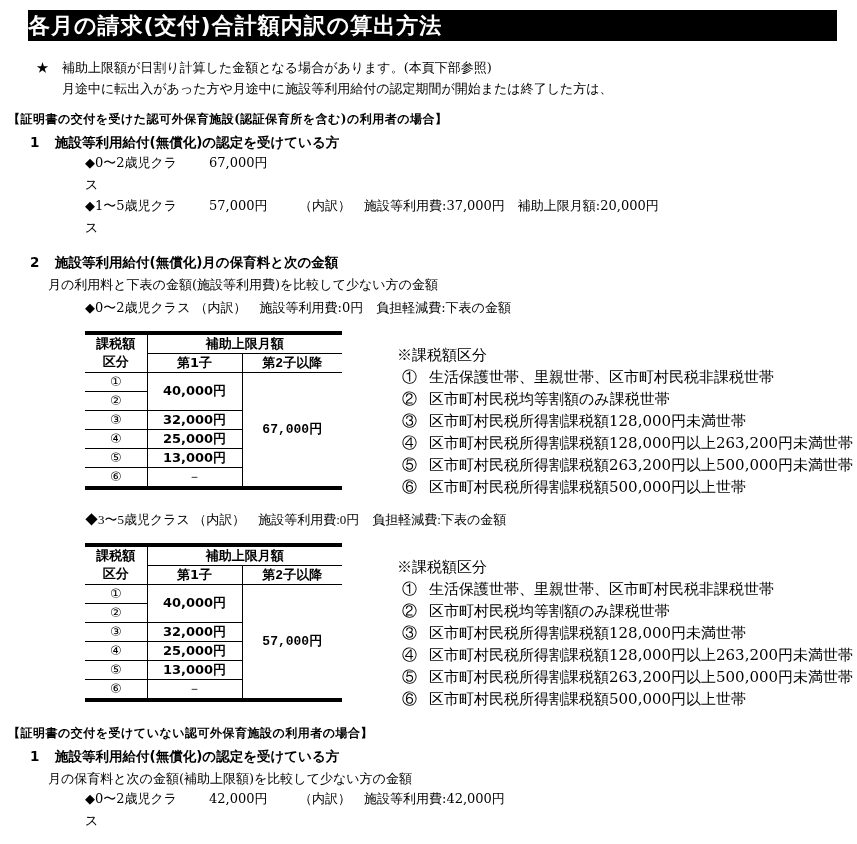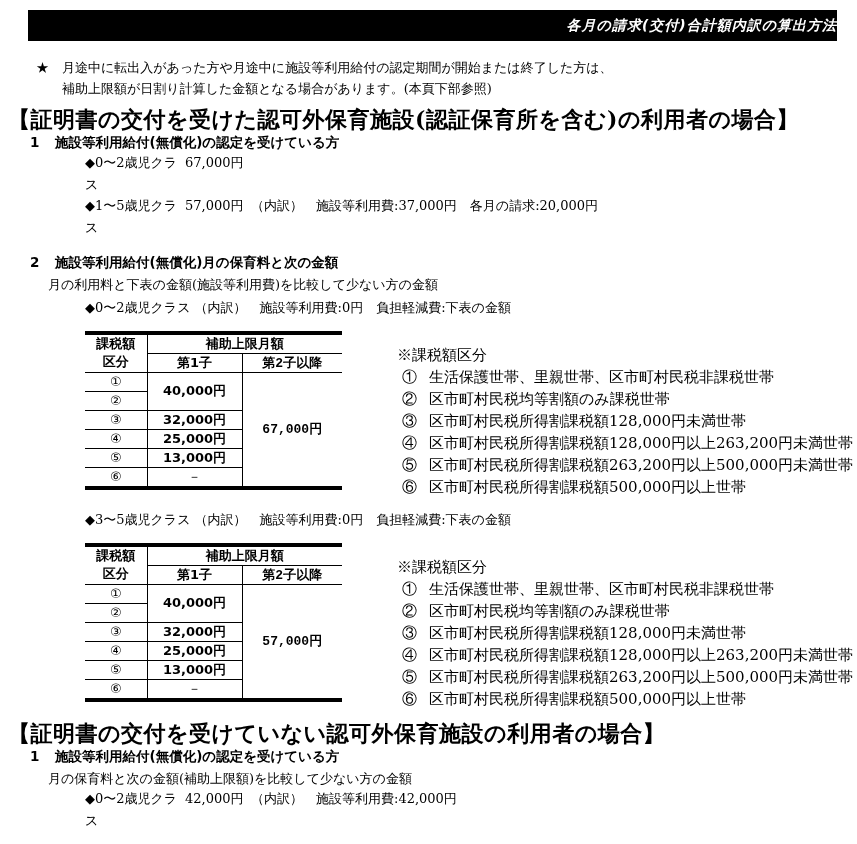--- a/index.html
+++ b/index.html
@@ -8,51 +8,51 @@
     width:857px; height:844px; overflow:hidden;
     color:#000;
     font-family:"DejaVu Serif","Liberation Serif",serif;
     font-size:13px;
   }
 
   
   .banner {
     margin:10px 20px 0 28px; height:31px;
     background:#000; color:#fff;
-    text-align:right; line-height:31px;
+    text-align:left; line-height:31px;
     font-family:"DejaVu Sans","Liberation Sans",sans-serif;
-    font-weight:bold; font-size:14px; letter-spacing:1px;font-style:italic;
+    font-weight:bold; font-size:22px; letter-spacing:1px;
   }
 
   
   .star-note { display:flex; margin:16px 0 0 36px; line-height:21px; }
   .star-ico { width:26px; flex:0 0 26px; }
 
   
   .section-heading {
     margin:10px 0 0 8px; line-height:21px;
-    font-size:22px; font-weight:bold; letter-spacing:0.5px;
+    font-size:12px; font-weight:bold; letter-spacing:0.5px;
   }
   
   .item-line {
     display:flex; margin:3px 0 0 30px; line-height:19px;
     font-family:"DejaVu Sans","Liberation Sans",sans-serif;
     font-weight:bold; font-size:13.5px;
   }
   .item-num { width:25px; flex:0 0 25px; }
   .desc { margin:3px 0 0 48px; line-height:19px; }
 
   
-  .fee-row { display:flex; margin-left:85px; line-height:21.5px; }
+  .fee-row { display:flex; margin-left:85px; line-height:21.5px;gap:24px; }
   .fee-class { width:100px; flex:0 0 100px; }
   .fee-amount { width:66px; flex:0 0 66px; }
 
   .item2-gap { margin-top:15px; }
   .caption { margin:4px 0 0 85px; line-height:19px; }
-  .caption2 { margin:12px 13px 0 85px; line-height:19px; }
+  .caption2 { margin:12px 13px 0 85px; line-height:19px;font-family:Liberation Serif, serif; }
 
   
   .table-group { display:flex; margin:5px 0 0 85px; align-items:center; }
   table.cap-table {
     border-collapse:collapse;
     border-top:4px solid #000; border-bottom:4px solid #000;
     font-family:"DejaVu Sans","Liberation Sans",sans-serif;
     text-align:center; font-size:13px;
   }
   .cap-table th, .cap-table td { border:1px solid #000; height:19px; padding:0 2px; }
@@ -71,40 +71,40 @@
 </head>
 <body>
 
 <div>
 
   <div class="banner">各月の請求(交付)合計額内訳の算出方法</div>
 
   <div class="star-note">
     <span class="star-ico">★</span>
     <div>
+      <div>補助上限額が日割り計算した金額となる場合があります。(本頁下部参照)</div>
       <div>月途中に転出入があった方や月途中に施設等利用給付の認定期間が開始または終了した方は、</div>
-      <div>補助上限額が日割り計算した金額となる場合があります。(本頁下部参照)</div>
     </div>
   </div>
 
   <div class="section-heading">【証明書の交付を受けた認可外保育施設(認証保育所を含む)の利用者の場合】</div>
 
   <div class="item-line">
     <span class="item-num">1</span>
     <span>施設等利用給付(無償化)の認定を受けている方</span>
   </div>
 
   <div class="fee-row">
     <span class="fee-class">◆0〜2歳児クラス</span>
     <span class="fee-amount">67,000円</span>
   </div>
   <div class="fee-row">
     <span class="fee-class">◆1〜5歳児クラス</span>
     <span class="fee-amount">57,000円</span>
-    <span>（内訳）　施設等利用費:37,000円　各月の請求:20,000円</span>
+    <span>（内訳）　施設等利用費:37,000円　補助上限月額:20,000円</span>
   </div>
 
   <div class="item-line item2-gap">
     <span class="item-num">2</span>
     <span>施設等利用給付(無償化)月の保育料と次の金額</span>
   </div>
   <div class="desc">月の利用料と下表の金額(施設等利用費)を比較して少ない方の金額</div>
 
   <div class="caption">◆0〜2歳児クラス （内訳）　施設等利用費:0円　負担軽減費:下表の金額</div>
 

